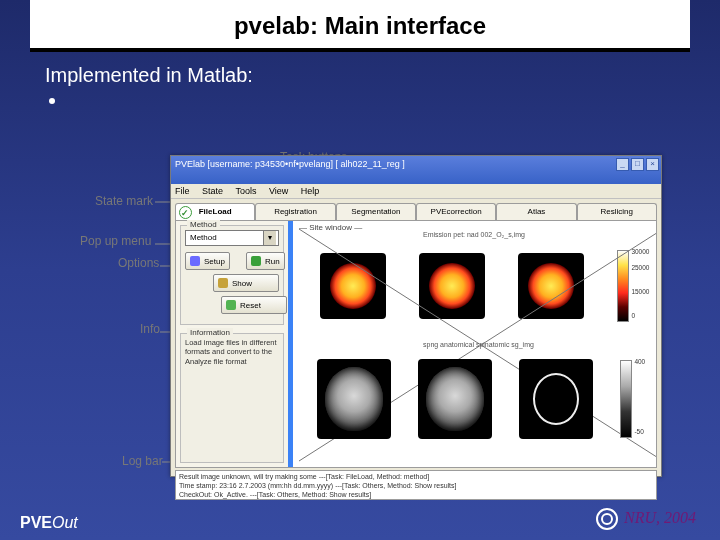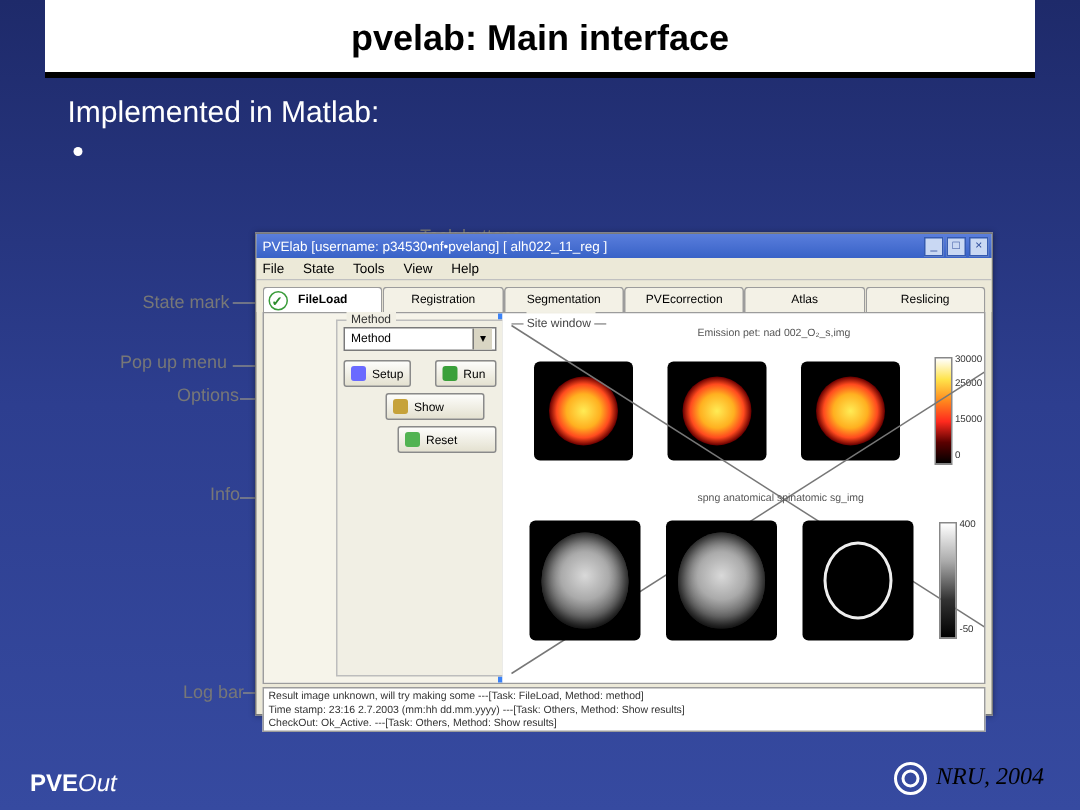--- a/index.html
+++ b/index.html
@@ -23,32 +23,32 @@
   .bullet{display:inline-block;width:6px;height:6px;background:#fff;border-radius:50%;vertical-align:middle;margin:0 8px 2px 4px;}
   
   .call{position:absolute;color:#777;font-size:12px;font-family:"Comic Sans MS",cursive,sans-serif;}
   
   .app{
     position:absolute;left:170px;top:155px;width:490px;height:320px;
     background:#ece9d8;border:1px solid #7a7a7a;
     box-shadow:0 0 4px rgba(0,0,0,.4);
     font-size:9px;
   }
-  .app-titlebar{height:16px;background:linear-gradient(180deg,#5a7edc 0%,#3862c7 100%);color:#fff;font-size:9px;line-height:16px;padding:0 4px;position:relative;}
+  .app-titlebar{height:28px;background:linear-gradient(180deg,#5a7edc 0%,#3862c7 100%);color:#fff;font-size:9px;line-height:16px;padding:0 4px;position:relative;}
   .app-titlebar .winbtns{position:absolute;right:2px;top:2px;display:flex;gap:2px;}
   .wbtn{width:11px;height:11px;background:#c9d8f3;border:1px solid #365bb0;font-size:8px;line-height:9px;text-align:center;color:#2b4a99;}
   .menubar{height:14px;background:#ece9d8;border-bottom:1px solid #c0c0c0;padding:0 4px;line-height:14px;}
   .menubar span{margin-right:10px;}
   .tabs{display:flex;gap:0;padding:4px 4px 0 4px;background:#ece9d8;}
   .tab{flex:1;height:16px;line-height:16px;text-align:center;background:#f3f1e6;border:1px solid #9c9c9c;border-bottom:none;border-radius:3px 3px 0 0;font-size:8px;position:relative;}
   .tab.active{background:#fff;font-weight:700;}
   .tab.active .sm{position:absolute;left:3px;top:2px;width:11px;height:11px;border-radius:50%;background:#fff;border:1px solid #3a9c3a;}
   .tab.active .sm::after{content:"✓";color:#2e8b2e;font-size:9px;position:absolute;left:1px;top:-2px;}
   .body{display:flex;height:246px;background:#fff;margin:0 4px;border:1px solid #9c9c9c;}
-  .left{width:112px;border-right:3px solid #3b82f6;background:#f6f4ea;display:flex;flex-direction:row;padding-left:44px;}
+  .left{width:112px;border-right:5px solid #3b82f6;background:#f6f4ea;display:flex;flex-direction:column;}
   .group{border:1px solid #bdbdbd;margin:4px;padding:4px 4px 6px 4px;background:#f1efe4;position:relative;}
   .group-title{position:absolute;top:-6px;left:6px;background:#f1efe4;padding:0 3px;font-size:8px;color:#333;}
   .combo{height:14px;border:1px solid #7a7a7a;background:#fff;margin-bottom:6px;position:relative;font-size:8px;line-height:14px;padding:0 4px;}
   .combo::after{content:"▾";position:absolute;right:2px;top:0;width:12px;text-align:center;background:#d9d5c3;border-left:1px solid #7a7a7a;}
   .btn{display:flex;align-items:center;gap:4px;height:16px;border:1px solid #8a8a8a;background:linear-gradient(#fdfdfb,#e4e1d0);margin-bottom:4px;padding:0 4px;font-size:8px;border-radius:2px;}
   .btn .ic{width:10px;height:10px;border-radius:2px;}
   .ic-run{background:#3aa03a;} .ic-setup{background:#6a6aff;} .ic-show{background:#c6a23a;} .ic-reset{background:#52b352;}
   .infotext{font-size:7.5px;color:#333;line-height:1.25;}
   .right{flex:1;position:relative;background:#fff;}
   .right-title{position:absolute;left:6px;top:2px;font-size:8px;color:#444;}
@@ -63,21 +63,21 @@
     background:radial-gradient(circle at 50% 45%,#d9d9d9 0%,#aaa 35%,#666 60%,#222 80%);
     box-shadow:inset 0 0 10px #000;}
   .mri.outline::before{background:#000;border:2px solid #eee;border-radius:50%;inset:14px;}
   .cbar{width:10px;height:70px;background:linear-gradient(#ffffff,#ffe34a,#ff8a1e,#ff2a1e,#5a0000,#000);border:1px solid #888;}
   .cbar2{width:10px;height:76px;background:linear-gradient(#fff,#aaa,#333,#000);border:1px solid #888;}
   .barlbl{position:absolute;font-size:6.5px;color:#333;}
   .caption{position:absolute;font-size:7px;color:#555;top:10px;}
   .log{height:26px;margin:2px 4px 4px 4px;background:#fff;border:1px solid #9c9c9c;font-size:7px;line-height:1.3;padding:1px 3px;color:#333;overflow:hidden;}
   .footer-left{position:absolute;left:20px;bottom:8px;color:#fff;font-style:italic;font-size:16px;}
   .footer-left b{font-style:normal;}
-  .footer-right{position:absolute;right:24px;bottom:10px;color:#000000;font-size:16px;font-style:italic;font-family:"Times New Roman",serif;}
+  .footer-right{position:absolute;right:24px;bottom:10px;color:#701a75;font-size:16px;font-style:italic;font-family:"Times New Roman",serif;}
   .spiral{display:inline-block;width:18px;height:18px;border:2px solid #fff;border-radius:50%;position:relative;vertical-align:middle;margin-right:6px;}
   .spiral::before{content:"";position:absolute;inset:3px;border:2px solid #fff;border-radius:50%;}
   svg.lead{position:absolute;pointer-events:none;}
 </style>
 </head>
 <body>
 
 <div class="title-bar">pvelab: Main interface</div>
 
 <div class="sub">
@@ -161,20 +161,21 @@
           <span class="ic ic-show"></span>
           <span>Show</span>
         </div>
         <div class="btn" style="width:56px;margin-left:36px">
           <span class="ic ic-reset"></span>
           <span>Reset</span>
         </div>
       </div>
       <div class="group" style="flex:1">
         <span class="group-title">Information</span>
+        <div class="infotext">Load image files in different formats and convert to the Analyze file format</div>
       </div>
     </div>
 
     <div class="right">
       <span class="right-title">— <span>Site window</span> —</span>
 
       <div class="caption" style="left:130px;">Emission pet: nad 002_O₂_s,img</div>
       <div class="imgrow row1">
         <div class="pet"></div>
         <div class="pet"></div>

